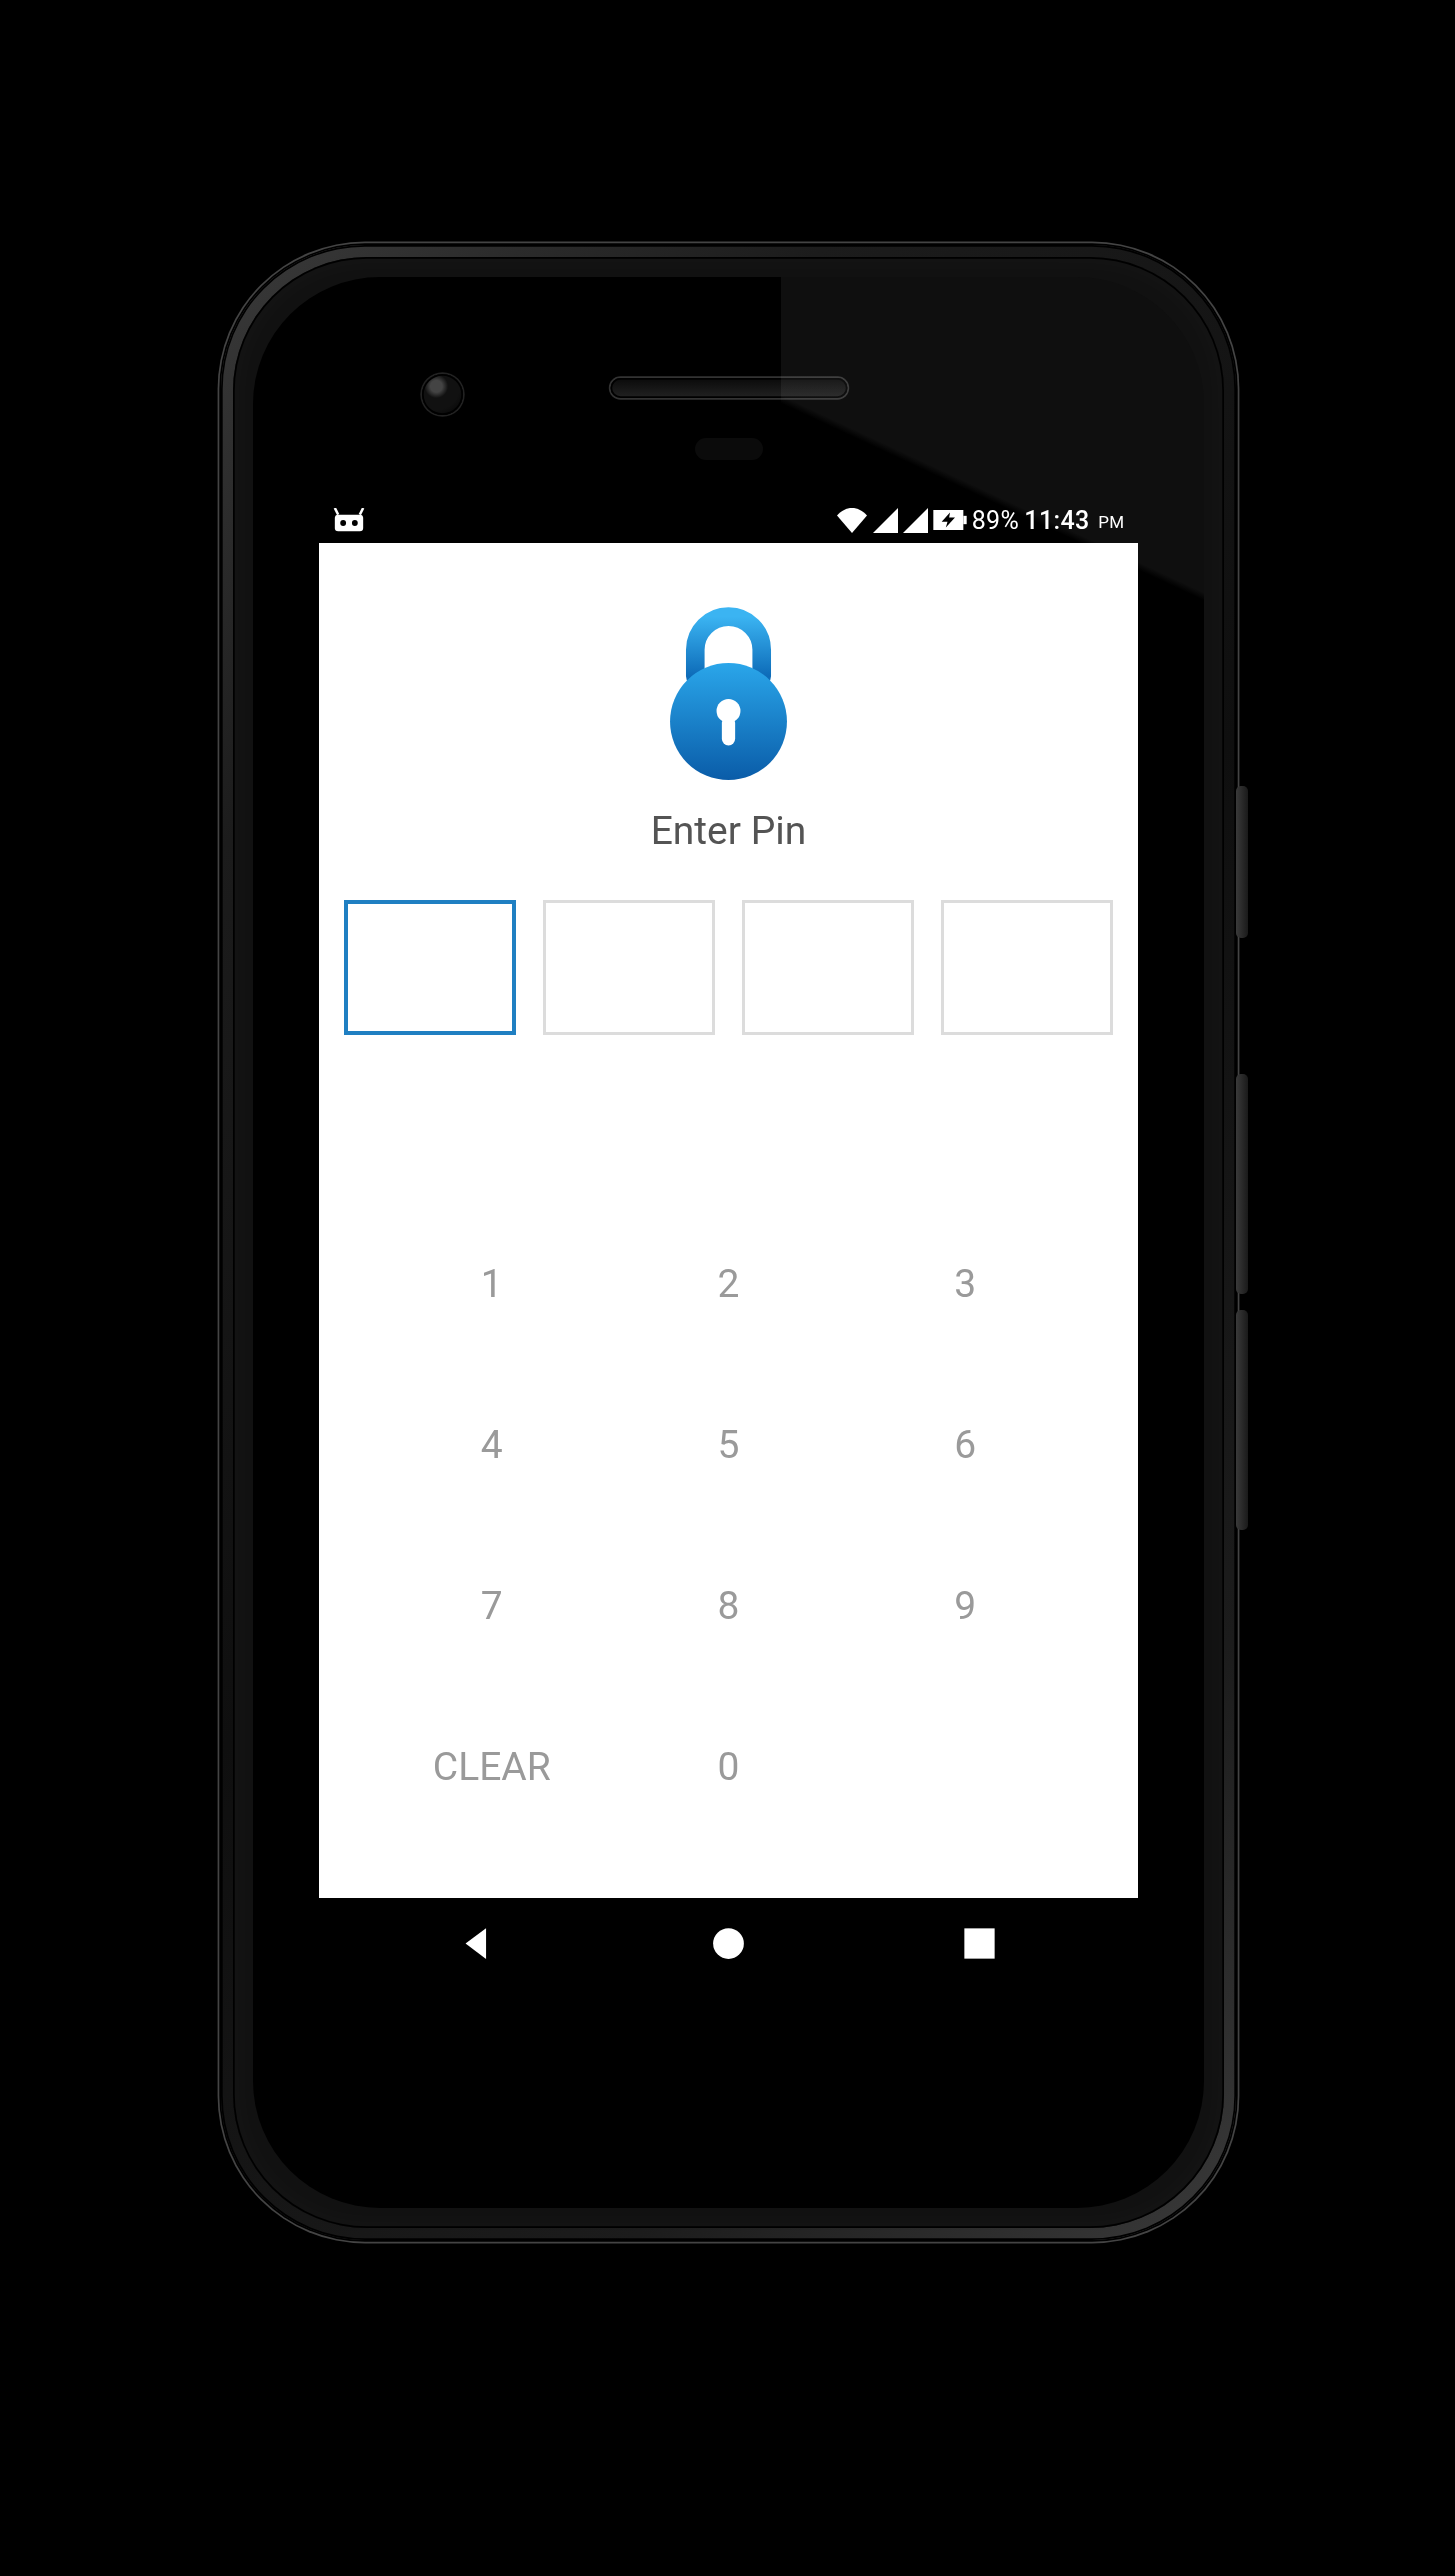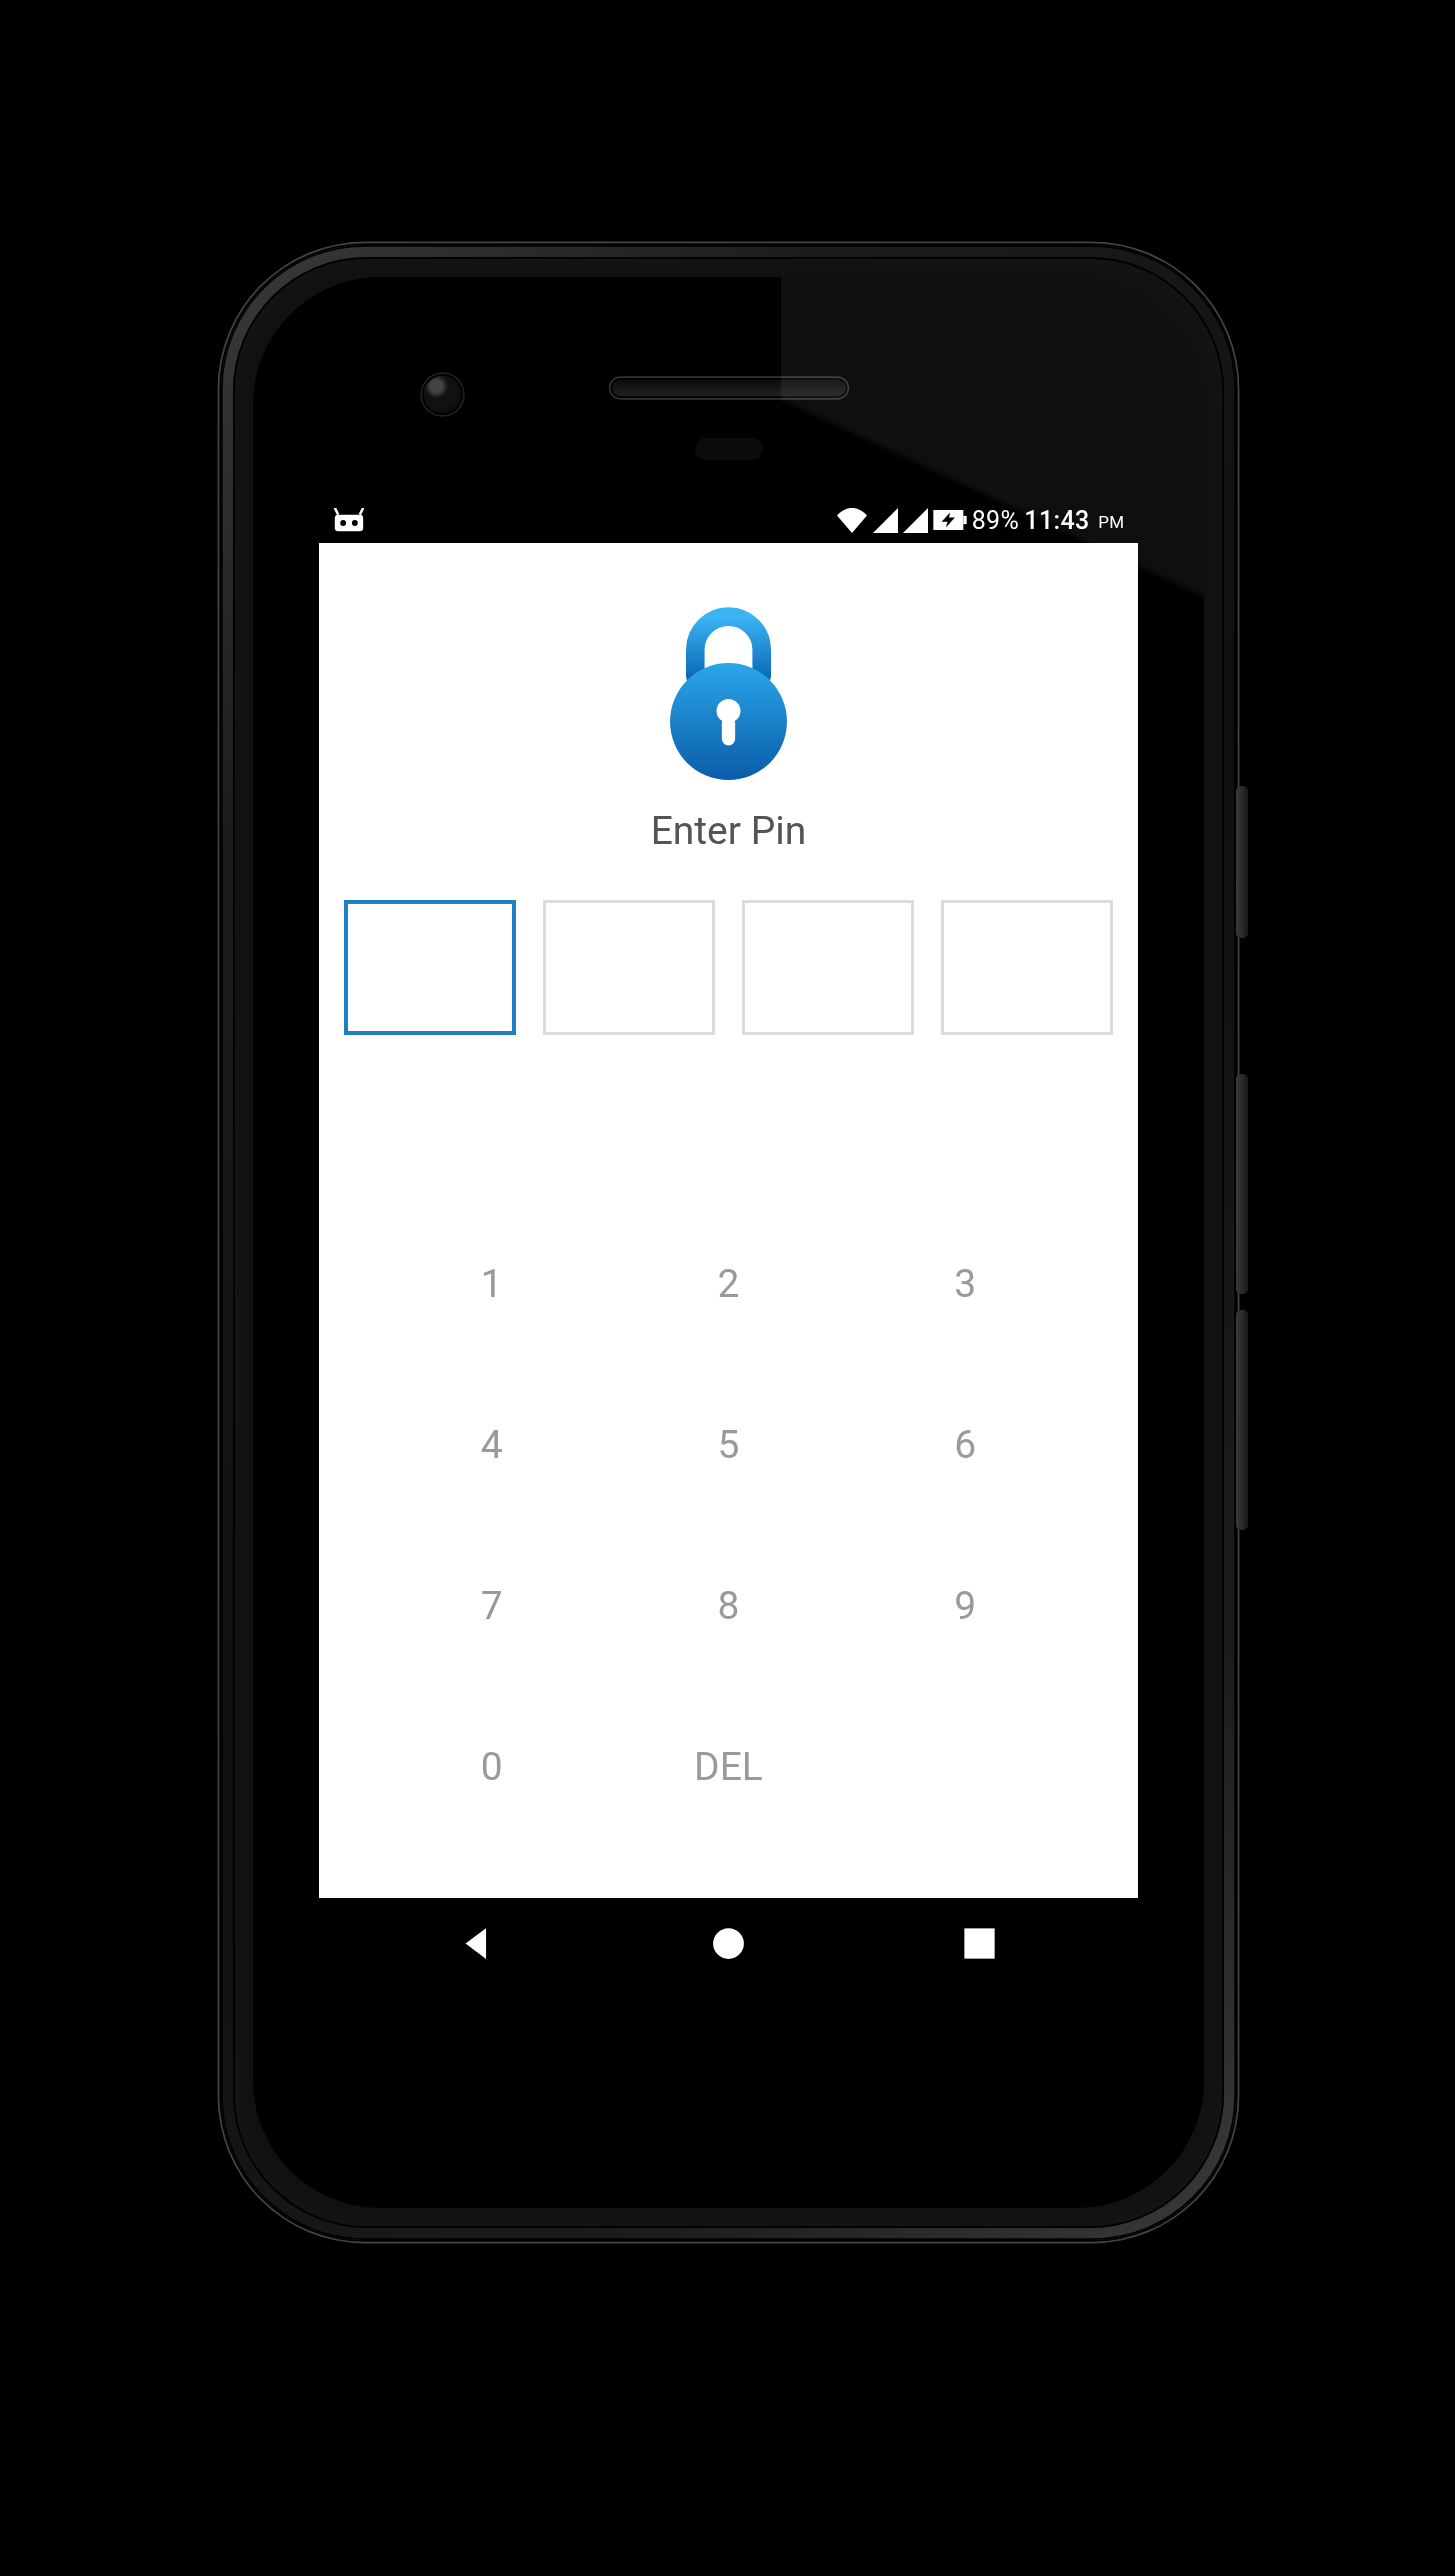--- a/index.html
+++ b/index.html
@@ -306,22 +306,22 @@
             <div class="keypad">
               <div class="key">1</div>
               <div class="key">2</div>
               <div class="key">3</div>
               <div class="key">4</div>
               <div class="key">5</div>
               <div class="key">6</div>
               <div class="key">7</div>
               <div class="key">8</div>
               <div class="key">9</div>
+              <div class="key">CLEAR</div>
               <div class="key">0</div>
-              <div class="key">DEL</div>
             </div>
 
           </div>
 
           <div class="navbar" style="position:absolute; left:0; right:0; bottom:0;">
             <div class="navbtn">
               <svg width="41" height="41" viewBox="0 0 48 48">
                   <path fill="#fff" d="M34 6 L10 24 L34 42 Z"></path>
                 </svg>
             </div>

